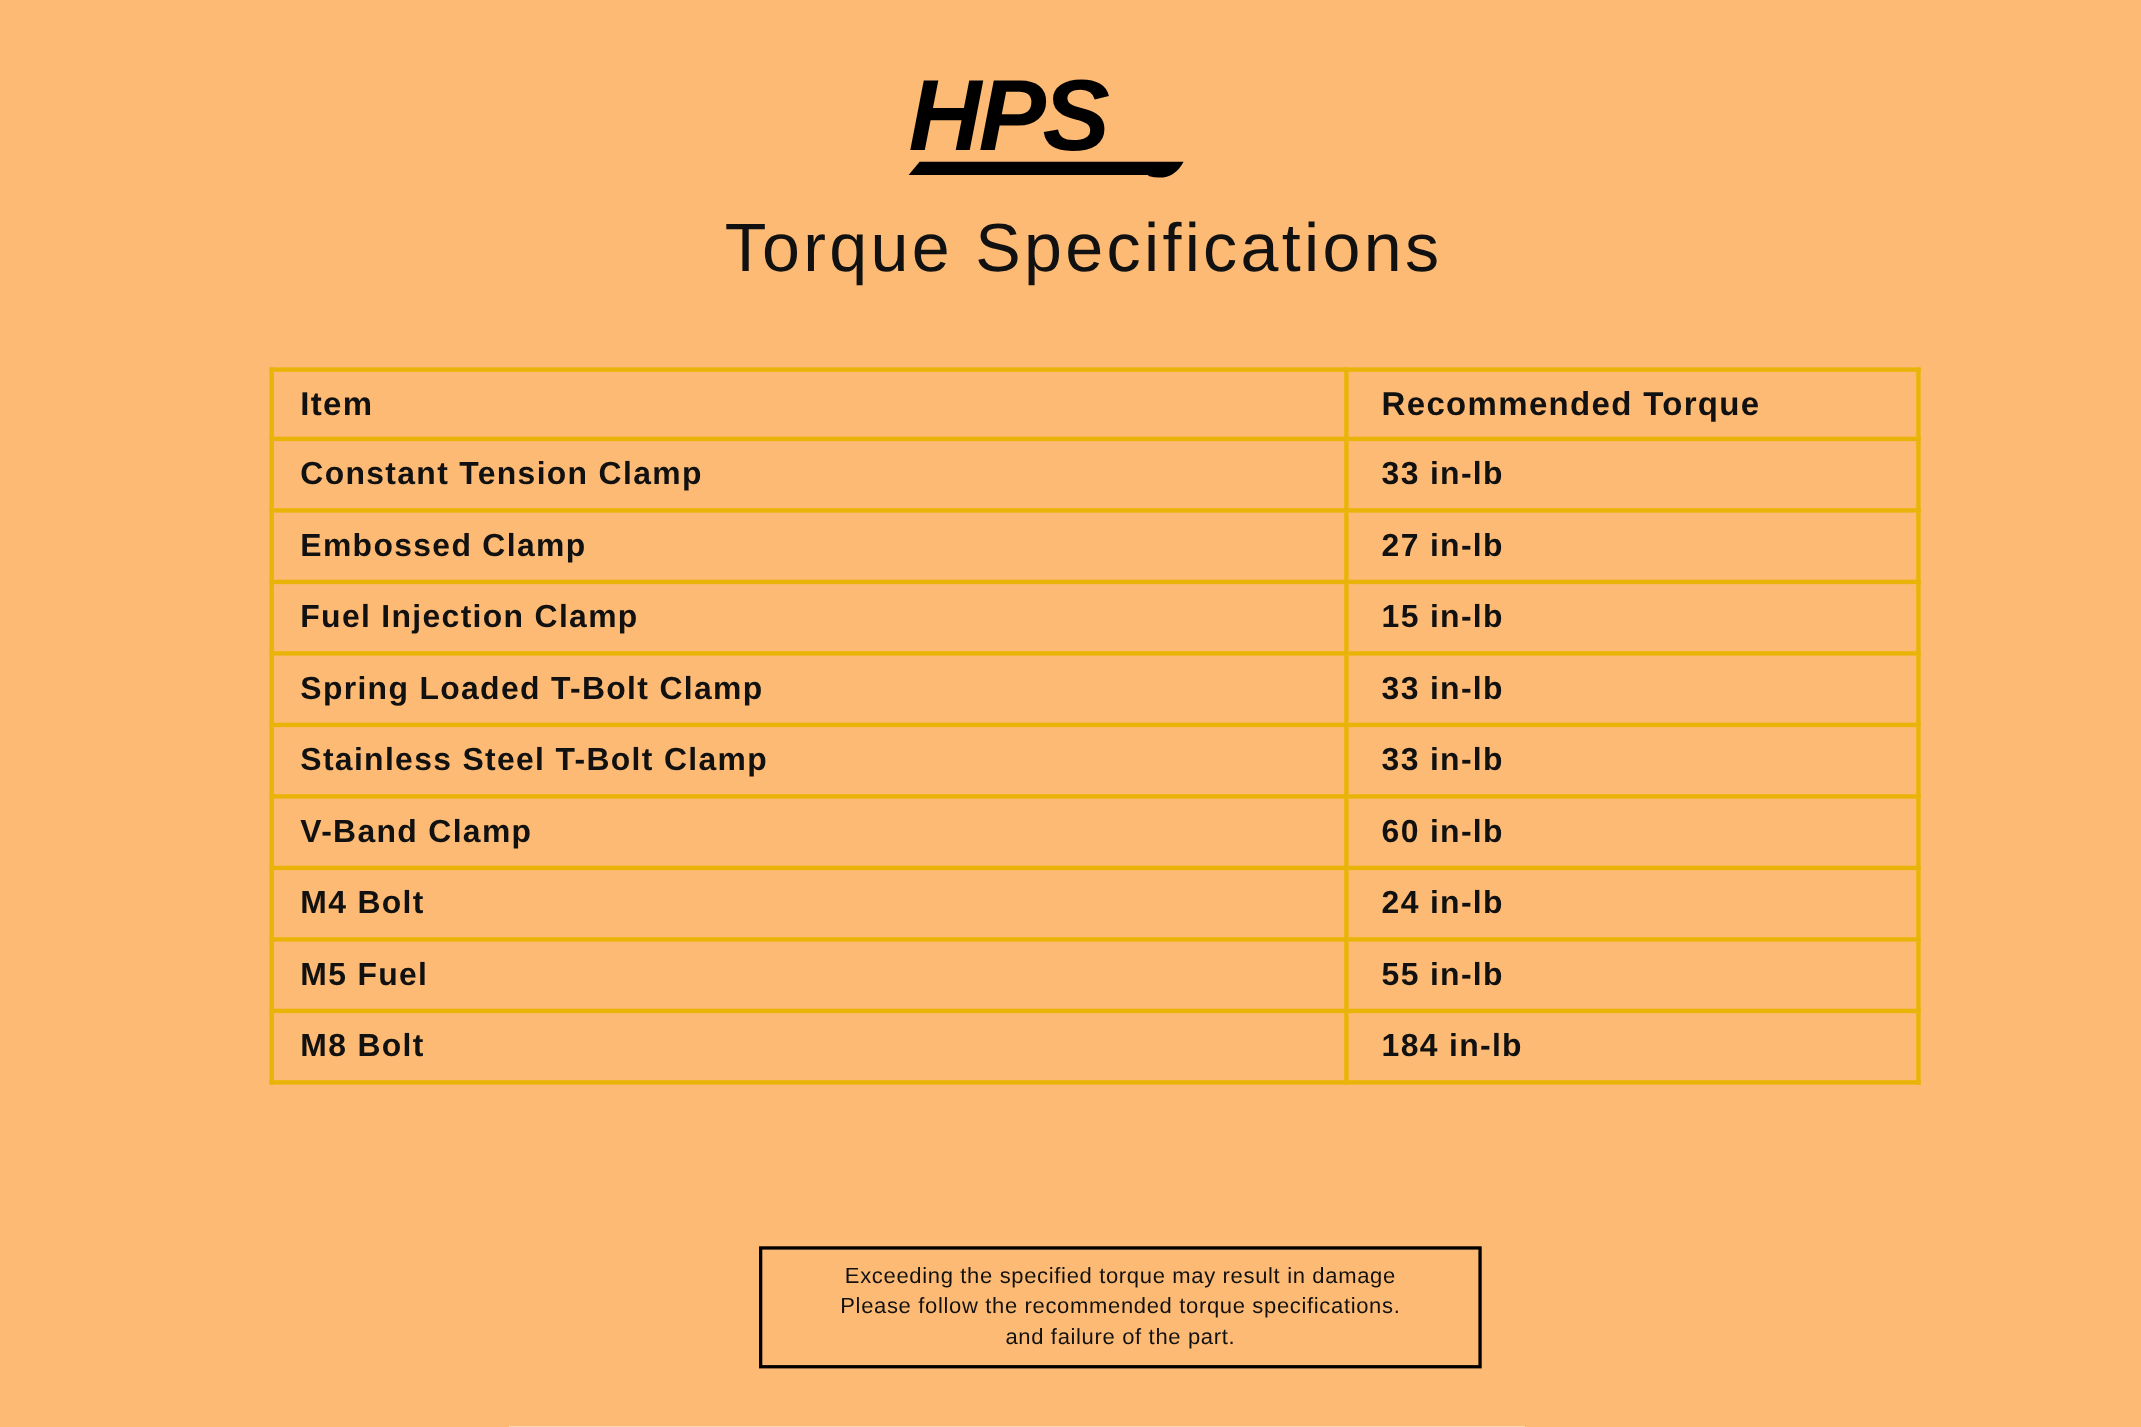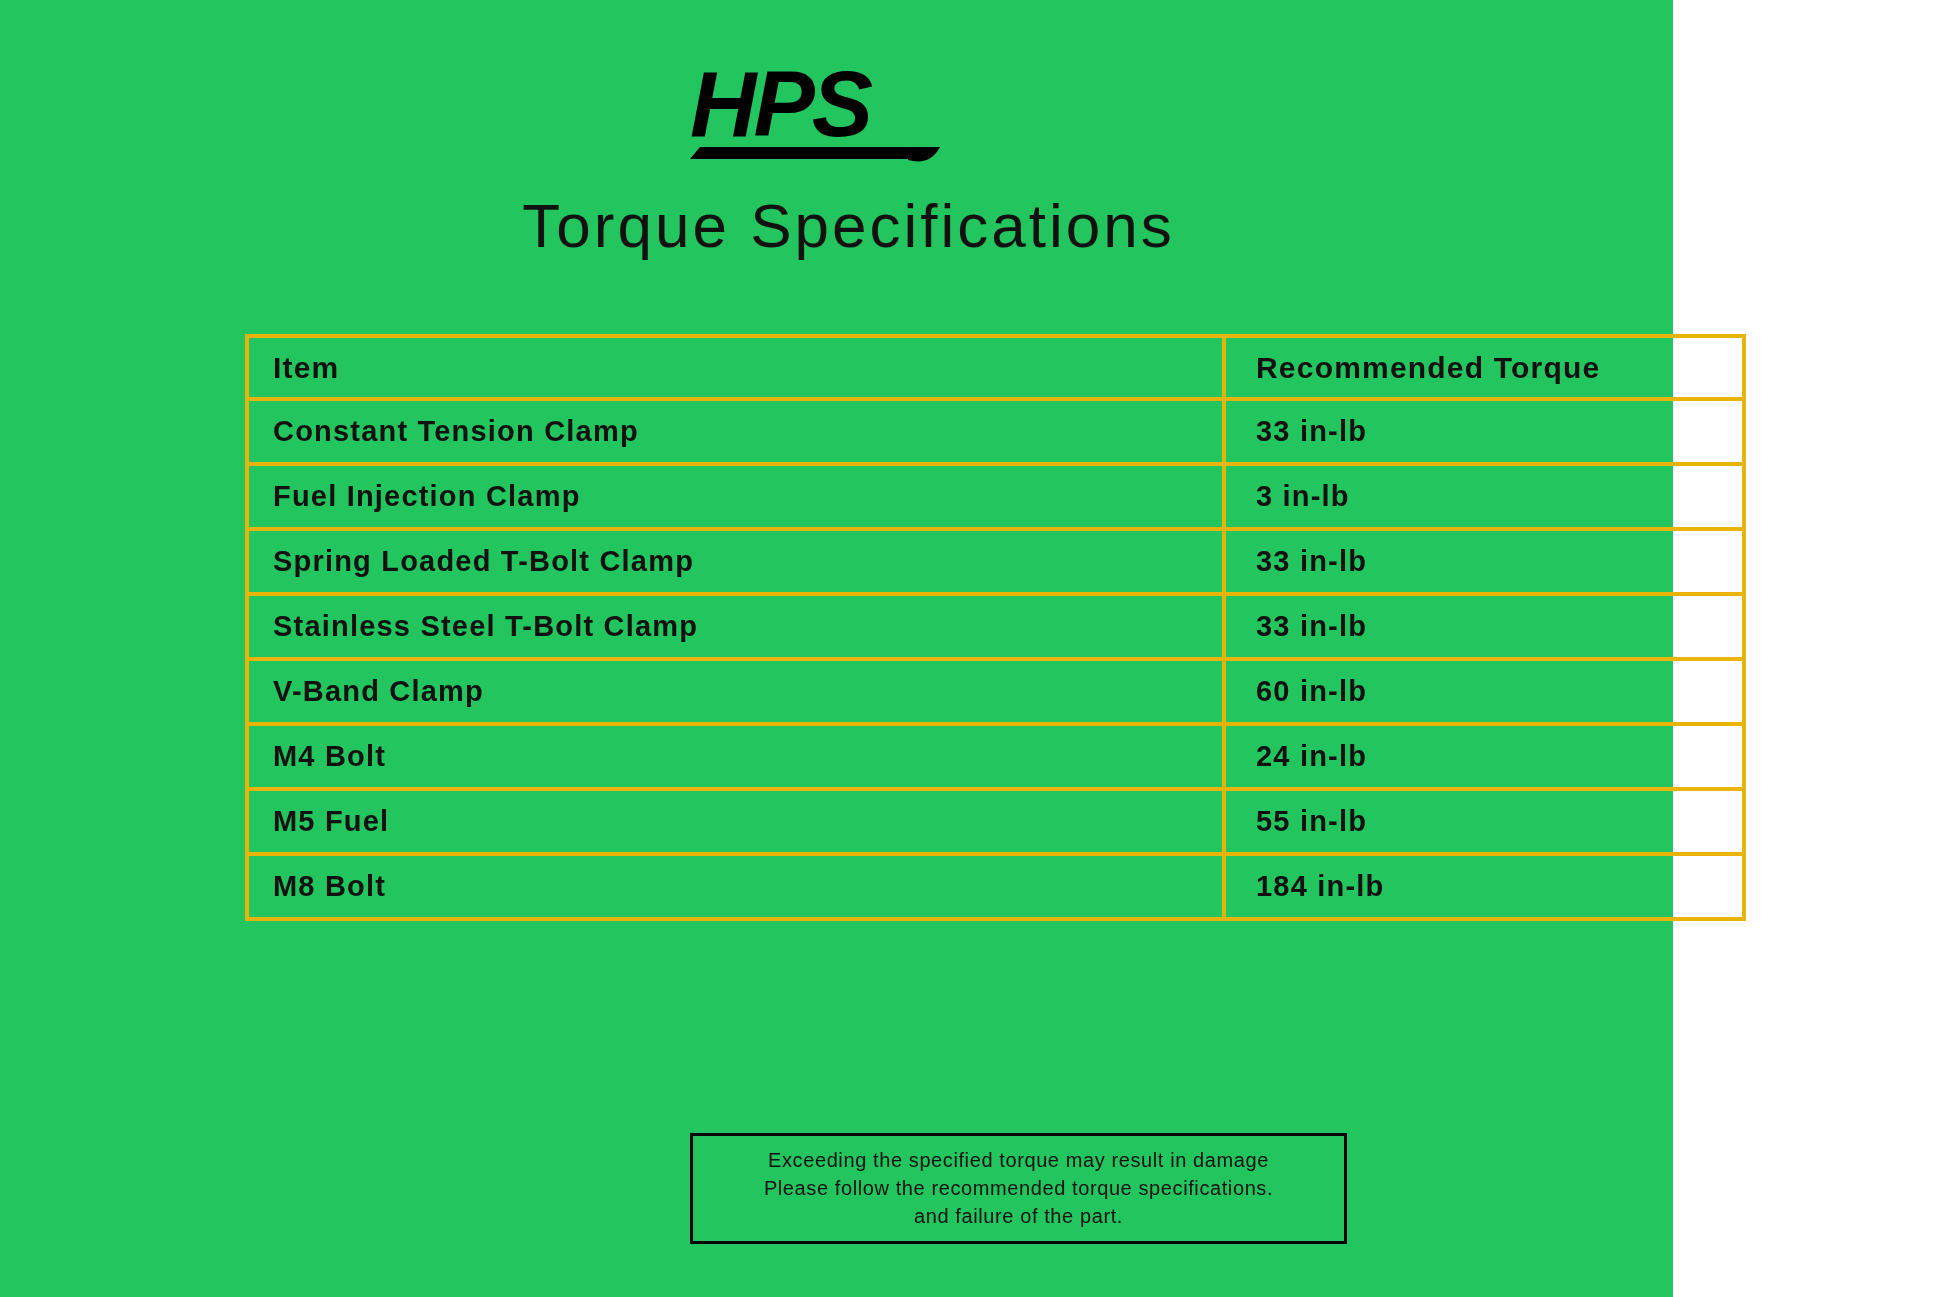--- a/index.html
+++ b/index.html
@@ -6,23 +6,23 @@
   html, body {
     width: 1946px;
     height: 1297px;
     background: #ffffff;
     font-family: "Liberation Sans", sans-serif;
     color: #000000;
     overflow: hidden;
   }
   .page {
     position: relative;
-    width: 1673px;
+    width: 1946px;
     height: 1297px;
-    background: #22c55e;
+    background: #fdba74;
   }
 
   
   .logo-wrap {
     position: absolute;
     top: 48px;
     left: 0;
     width: 100%;
     display: flex;
     justify-content: center;
@@ -116,22 +116,26 @@
         <th>Item</th>
         <th class="torque-col">Recommended Torque</th>
       </tr>
     </thead>
     <tbody>
         <tr>
       <td>Constant Tension Clamp</td>
       <td class="torque-cell">33 in-lb</td>
     </tr>
         <tr>
+      <td>Embossed Clamp</td>
+      <td class="torque-cell">27 in-lb</td>
+    </tr>
+        <tr>
       <td>Fuel Injection Clamp</td>
-      <td class="torque-cell">3 in-lb</td>
+      <td class="torque-cell">15 in-lb</td>
     </tr>
         <tr>
       <td>Spring Loaded T-Bolt Clamp</td>
       <td class="torque-cell">33 in-lb</td>
     </tr>
         <tr>
       <td>Stainless Steel T-Bolt Clamp</td>
       <td class="torque-cell">33 in-lb</td>
     </tr>
         <tr>

